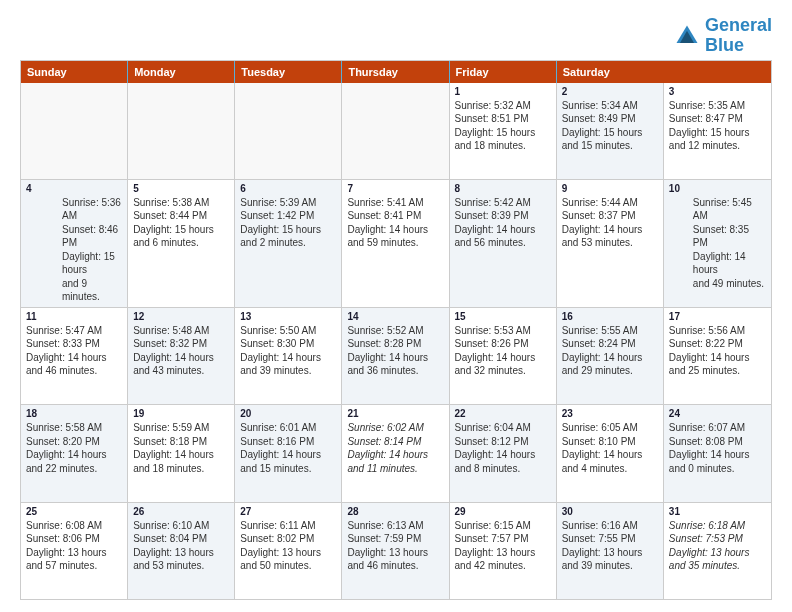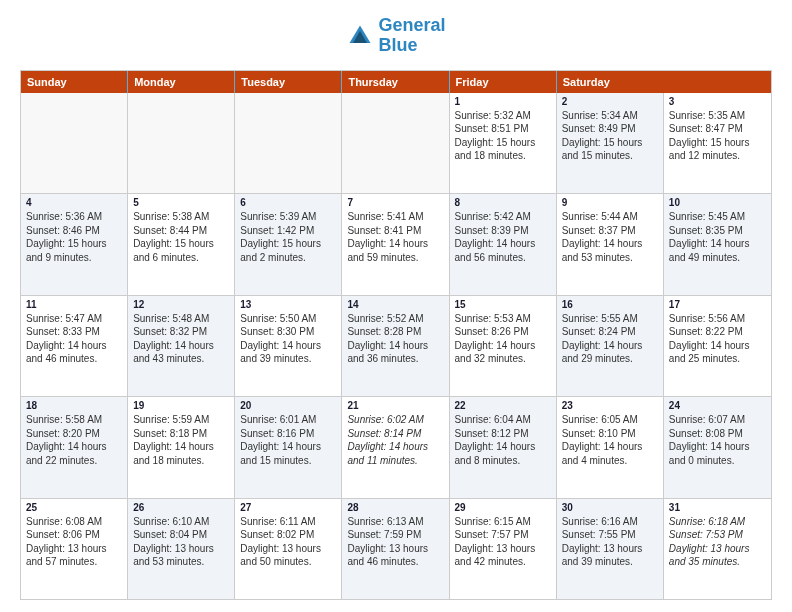--- a/index.html
+++ b/index.html
@@ -12,23 +12,23 @@
     }
     .page {
       width: 792px;
       height: 612px;
       padding: 16px 20px 12px 20px;
       display: flex;
       flex-direction: column;
     }
     .header {
       display: flex;
-      justify-content: center;
+      justify-content: flex-end;
       align-items: flex-start;
-      margin-bottom: 14px;
+      margin-bottom: 4px;
     }
     .logo {
       display: flex;
       align-items: center;
       gap: 4px;
     }
     .logo-text {
       font-size: 18px;
       font-weight: bold;
       color: #1a1a2e;
@@ -165,21 +165,21 @@
             <span class="day-num">3</span>
             <div class="cell-text" style="white-space: pre-line;">Sunrise: 5:35 AM
 Sunset: 8:47 PM
 Daylight: 15 hours
 and 12 minutes.</div>
           </div>
         </div>
         <div class="cal-row">
           <div class="cal-cell shaded">
             <span class="day-num">4</span>
-            <div class="cell-text" style="white-space: pre-line;">Sunrise: 5:36 AM
+            <div class="cell-text" style="white-space: pre-line; margin-left: 36px;">Sunrise: 5:36 AM
 Sunset: 8:46 PM
 Daylight: 15 hours
 and 9 minutes.</div>
           </div>
           <div class="cal-cell">
             <span class="day-num">5</span>
             <div class="cell-text" style="white-space: pre-line;">Sunrise: 5:38 AM
 Sunset: 8:44 PM
 Daylight: 15 hours
 and 6 minutes.</div>
@@ -207,21 +207,21 @@
           </div>
           <div class="cal-cell">
             <span class="day-num">9</span>
             <div class="cell-text" style="white-space: pre-line;">Sunrise: 5:44 AM
 Sunset: 8:37 PM
 Daylight: 14 hours
 and 53 minutes.</div>
           </div>
           <div class="cal-cell shaded">
             <span class="day-num">10</span>
-            <div class="cell-text" style="white-space: pre-line;">Sunrise: 5:45 AM
+            <div class="cell-text" style="white-space: pre-line; margin-left: 24px;">Sunrise: 5:45 AM
 Sunset: 8:35 PM
 Daylight: 14 hours
 and 49 minutes.</div>
           </div>
         </div>
         <div class="cal-row">
           <div class="cal-cell">
             <span class="day-num">11</span>
             <div class="cell-text" style="white-space: pre-line;">Sunrise: 5:47 AM
 Sunset: 8:33 PM

